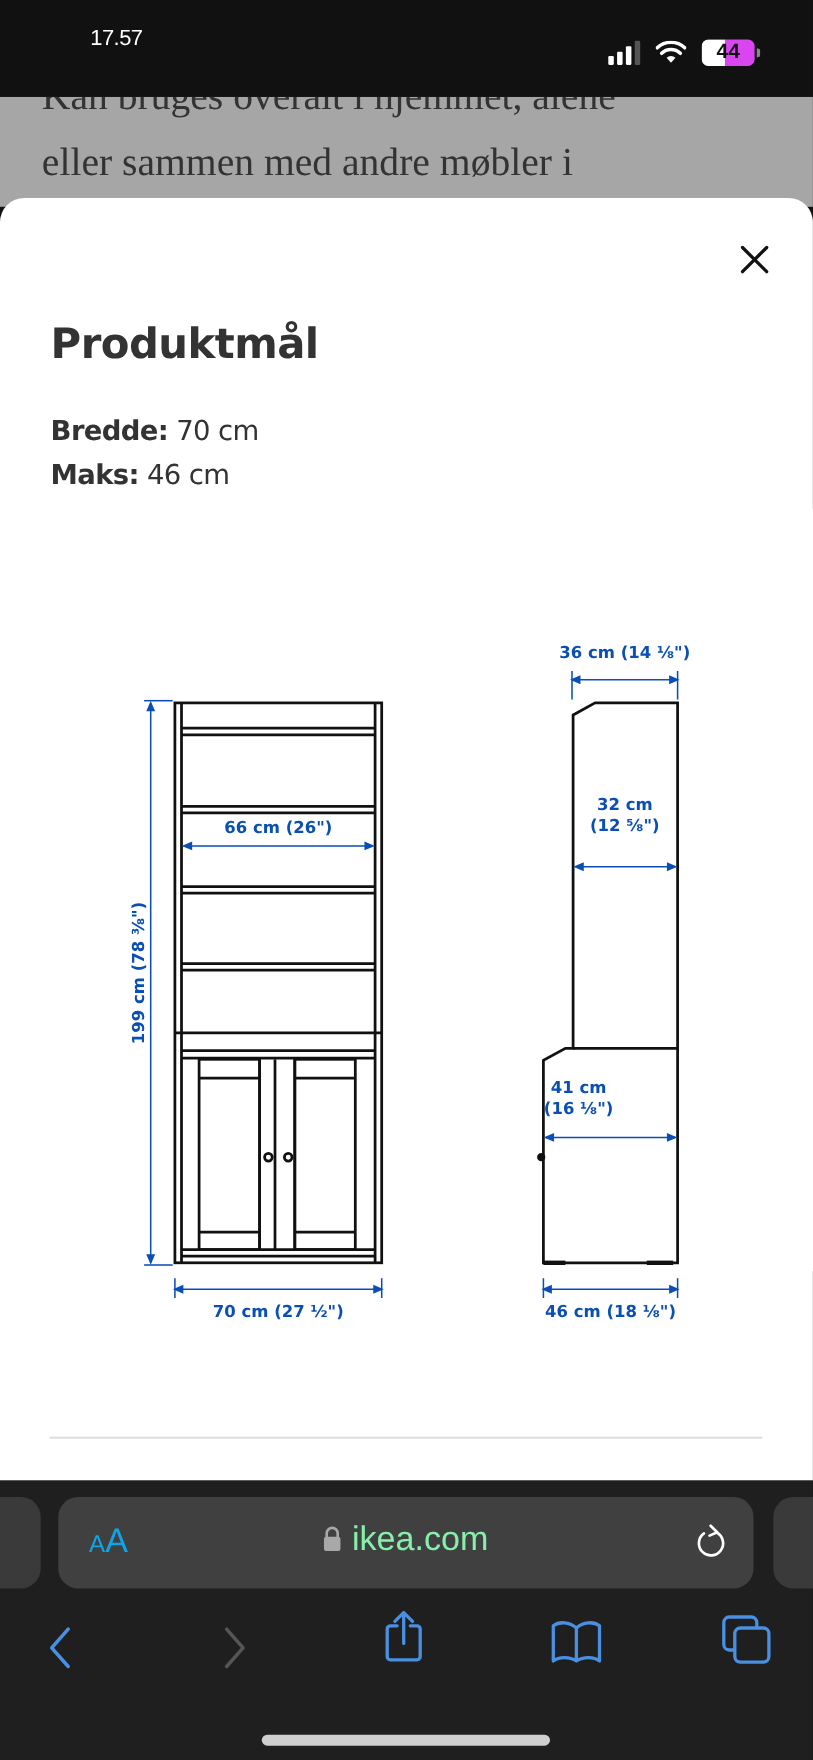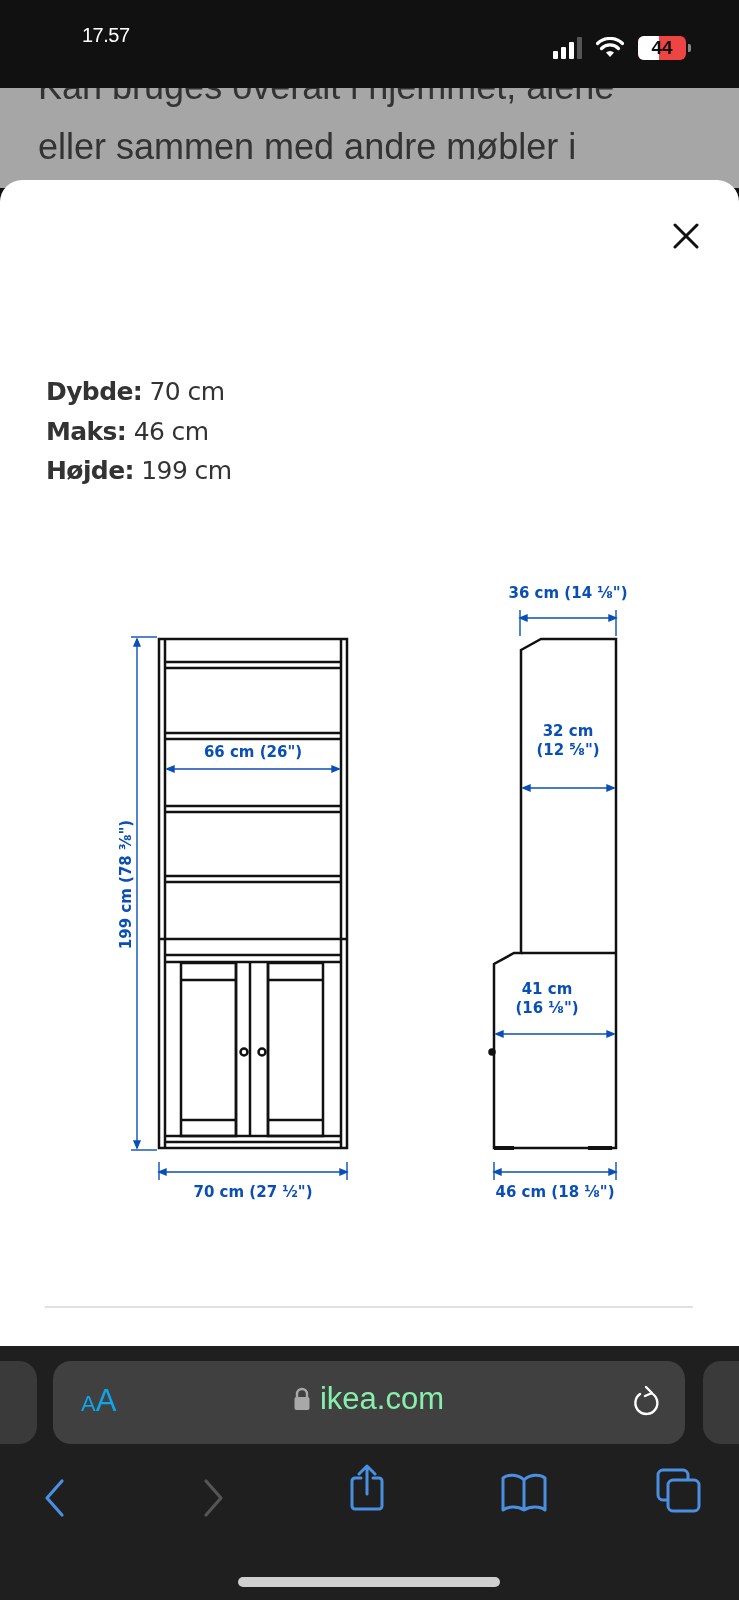--- a/index.html
+++ b/index.html
@@ -5,27 +5,27 @@
   * { box-sizing: border-box; margin: 0; padding: 0; }
   html, body { width: 739px; height: 1600px; overflow: hidden; background: #111; }
   body { position: relative; font-family: "DejaVu Sans", "Liberation Sans", sans-serif; }
 
   .status-bar { position: absolute; left: 0; top: 0; width: 739px; height: 88px; background: #111111; color: #fff; z-index: 5; }
   .status-time { position: absolute; left: 82px; top: 24px; font-size: 20px; font-weight: 400; letter-spacing: -0.5px; font-family: "Liberation Sans", sans-serif; }
   .status-icons { position: absolute; right: 48px; top: 36px; display: flex; align-items: center; gap: 14px; }
   .signal { display: flex; align-items: flex-end; gap: 3px; height: 22px; }
   .signal span { width: 5px; background: #fff; border-radius: 1px; }
   .signal span.dim { background: #555; }
-  .battery { position: relative; width: 48px; height: 24px; border-radius: 6px; background: #ef4444; overflow: hidden; display:flex; align-items:center; justify-content:center; }
+  .battery { position: relative; width: 48px; height: 24px; border-radius: 6px; background: #d946ef; overflow: hidden; display:flex; align-items:center; justify-content:center; }
   .battery .fill { position: absolute; left: 0; top: 0; bottom: 0; width: 44%; background: #fff; }
   .battery .lvl { position: relative; font-size: 19px; font-weight: 700; color: #111; font-family: "Liberation Sans", sans-serif; }
   .battery-tip { width: 3px; height: 8px; background: #888; border-radius: 0 2px 2px 0; margin-left: -12px; }
 
   .bg-page { position: absolute; left: 0; top: 88px; width: 739px; height: 100px; background: #a6a6a6; overflow: hidden; }
-  .bg-line { position: absolute; left: 38px; font-size: 36px; color: #333; white-space: nowrap; font-family: Liberation Sans, sans-serif; }
+  .bg-line { position: absolute; left: 38px; font-size: 36px; color: #333; white-space: nowrap; font-family: Liberation Serif, serif; }
 
   .sheet { position: absolute; left: 0; top: 180px; width: 739px; height: 1166px; background: #fff; border-radius: 22px 22px 0 0; overflow: hidden; }
   .close-btn { position: absolute; left: 666px; top: 36px; width: 40px; height: 40px; display:flex; align-items:center; justify-content:center; cursor: pointer; }
   .sheet-title { position: absolute; left: 46px; top: 110px; font-size: 38px; font-weight: 700; color: #333; font-family: "DejaVu Sans", sans-serif; letter-spacing: -0.5px; }
   .specs { position: absolute; left: 46px; top: 192px; }
   .spec-row { font-size: 25px; line-height: 39.5px; color: #333; font-family: "DejaVu Sans", sans-serif; letter-spacing: -0.6px; }
   .spec-row b { font-weight: 700; }
 
   .diagram { position: absolute; left: 0; top: 390px; width: 739px; height: 640px; }
   .dim-label { position: absolute; font-size: 15px; font-weight: 700; color: #0a4fb5; font-family: "DejaVu Sans", sans-serif; text-align: center; white-space: nowrap; line-height: 19px; }
@@ -78,25 +78,25 @@
   <div class="bg-line" style="top:-22px">Kan bruges overalt i hjemmet, alene</div>
   <div class="bg-line" style="top:38px">eller sammen med andre møbler i</div>
 </div>
 
 <div class="sheet">
   <div class="close-btn">
     <svg width="26" height="26" viewBox="0 0 26 26">
       <path d="M2 2 L24 24 M24 2 L2 24" stroke="#111" stroke-width="3" stroke-linecap="round"></path>
     </svg>
   </div>
+  <div class="sheet-title">Produktmål</div>
 
   <div class="specs">
-    <div class="spec-row"><b>Dybde:</b> <span>70 cm</span></div>
+    <div class="spec-row"><b>Bredde:</b> <span>70 cm</span></div>
     <div class="spec-row"><b>Maks:</b> <span>46 cm</span></div>
-    <div class="spec-row"><b>Højde:</b> <span>199 cm</span></div>
   </div>
 
   <div class="diagram">
     <svg style="position:absolute;left:0;top:0" width="739" height="640" viewBox="0 0 739 640">
 
       <g stroke="#111" stroke-width="2.5" fill="none">
 
         <rect x="159" y="69" width="188" height="509"></rect>
 
         <line x1="165" y1="69" x2="165" y2="578"></line>
@@ -178,21 +178,21 @@
 
     <div class="dim-label" style="left:56px;top:305px;width:140px;transform:rotate(-90deg);">199 cm (78 ⅜")</div>
     <div class="dim-label" style="left:173px;top:173px;width:160px;">66 cm (26")</div>
     <div class="dim-label" style="left:173px;top:613px;width:160px;">70 cm (27 ½")</div>
 
     <div class="dim-label" style="left:498px;top:14px;width:140px;">36 cm (14 ⅛")</div>
     <div class="dim-label" style="left:508px;top:152px;width:120px;">
       <div>32 cm</div>
       <div>(12 ⅝")</div>
     </div>
-    <div class="dim-label" style="left:495px;top:410px;width:104px;">
+    <div class="dim-label" style="left:474px;top:410px;width:104px;">
       <div>41 cm</div>
       <div>(16 ⅛")</div>
     </div>
     <div class="dim-label" style="left:485px;top:613px;width:140px;">46 cm (18 ⅛")</div>
   </div>
 
   <div class="divider"></div>
 </div>
 
 <div class="toolbar">

